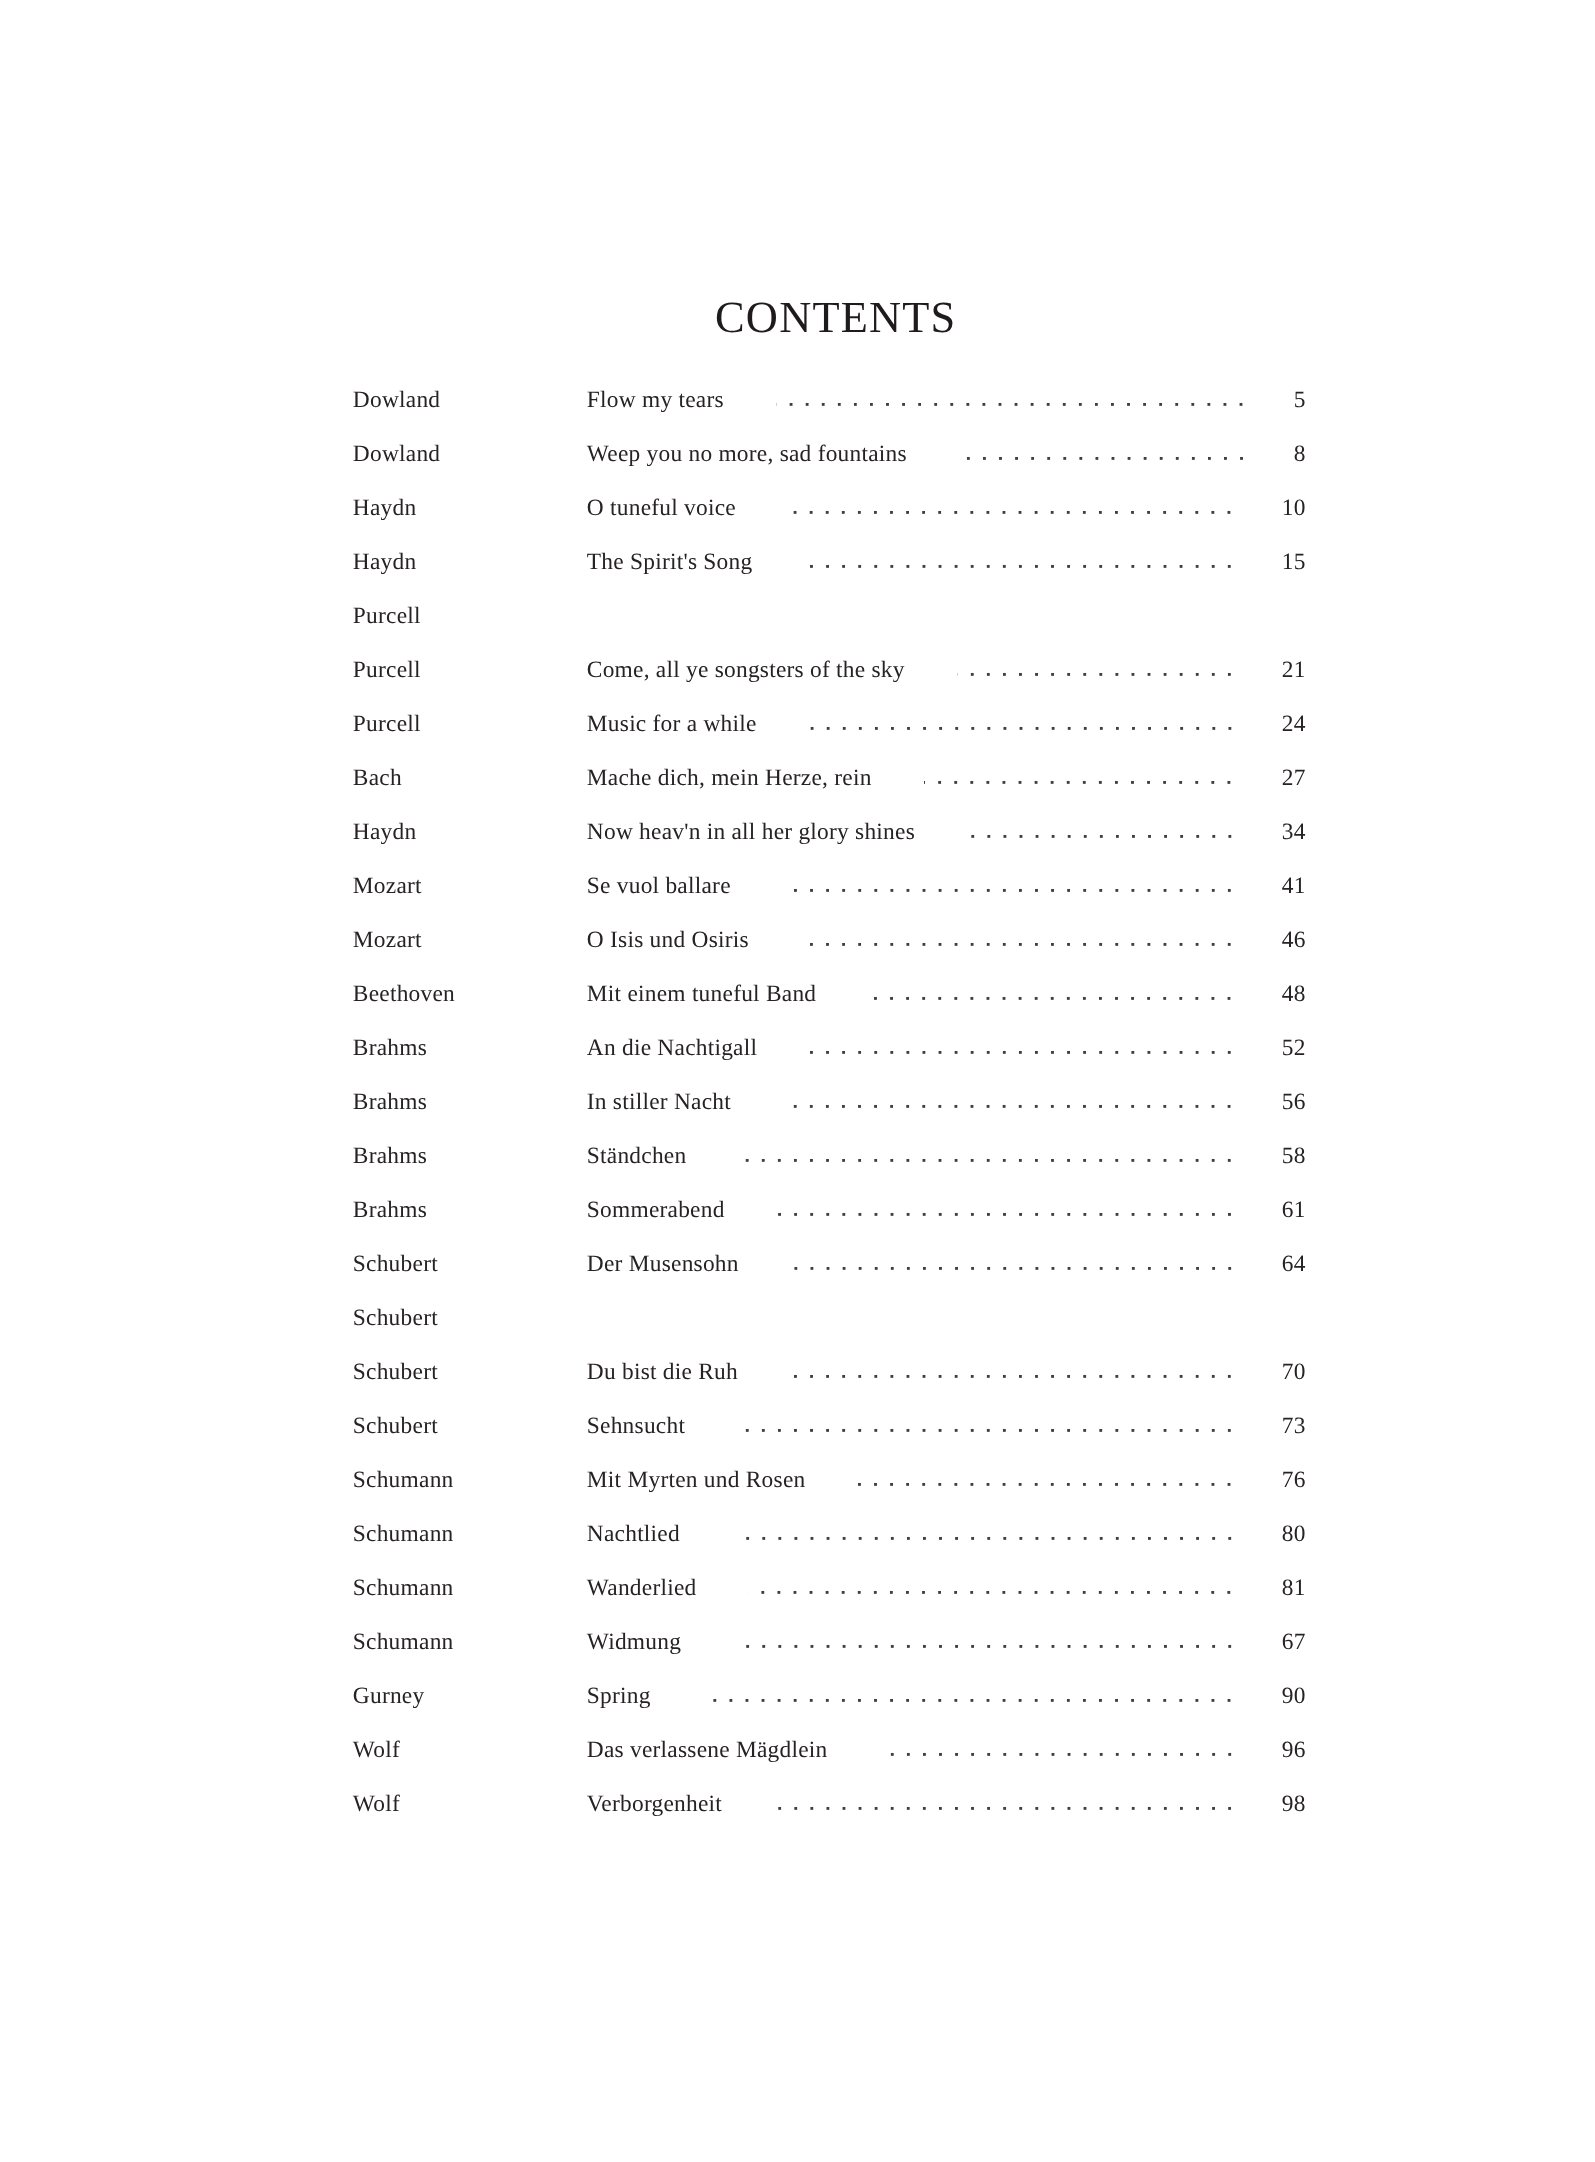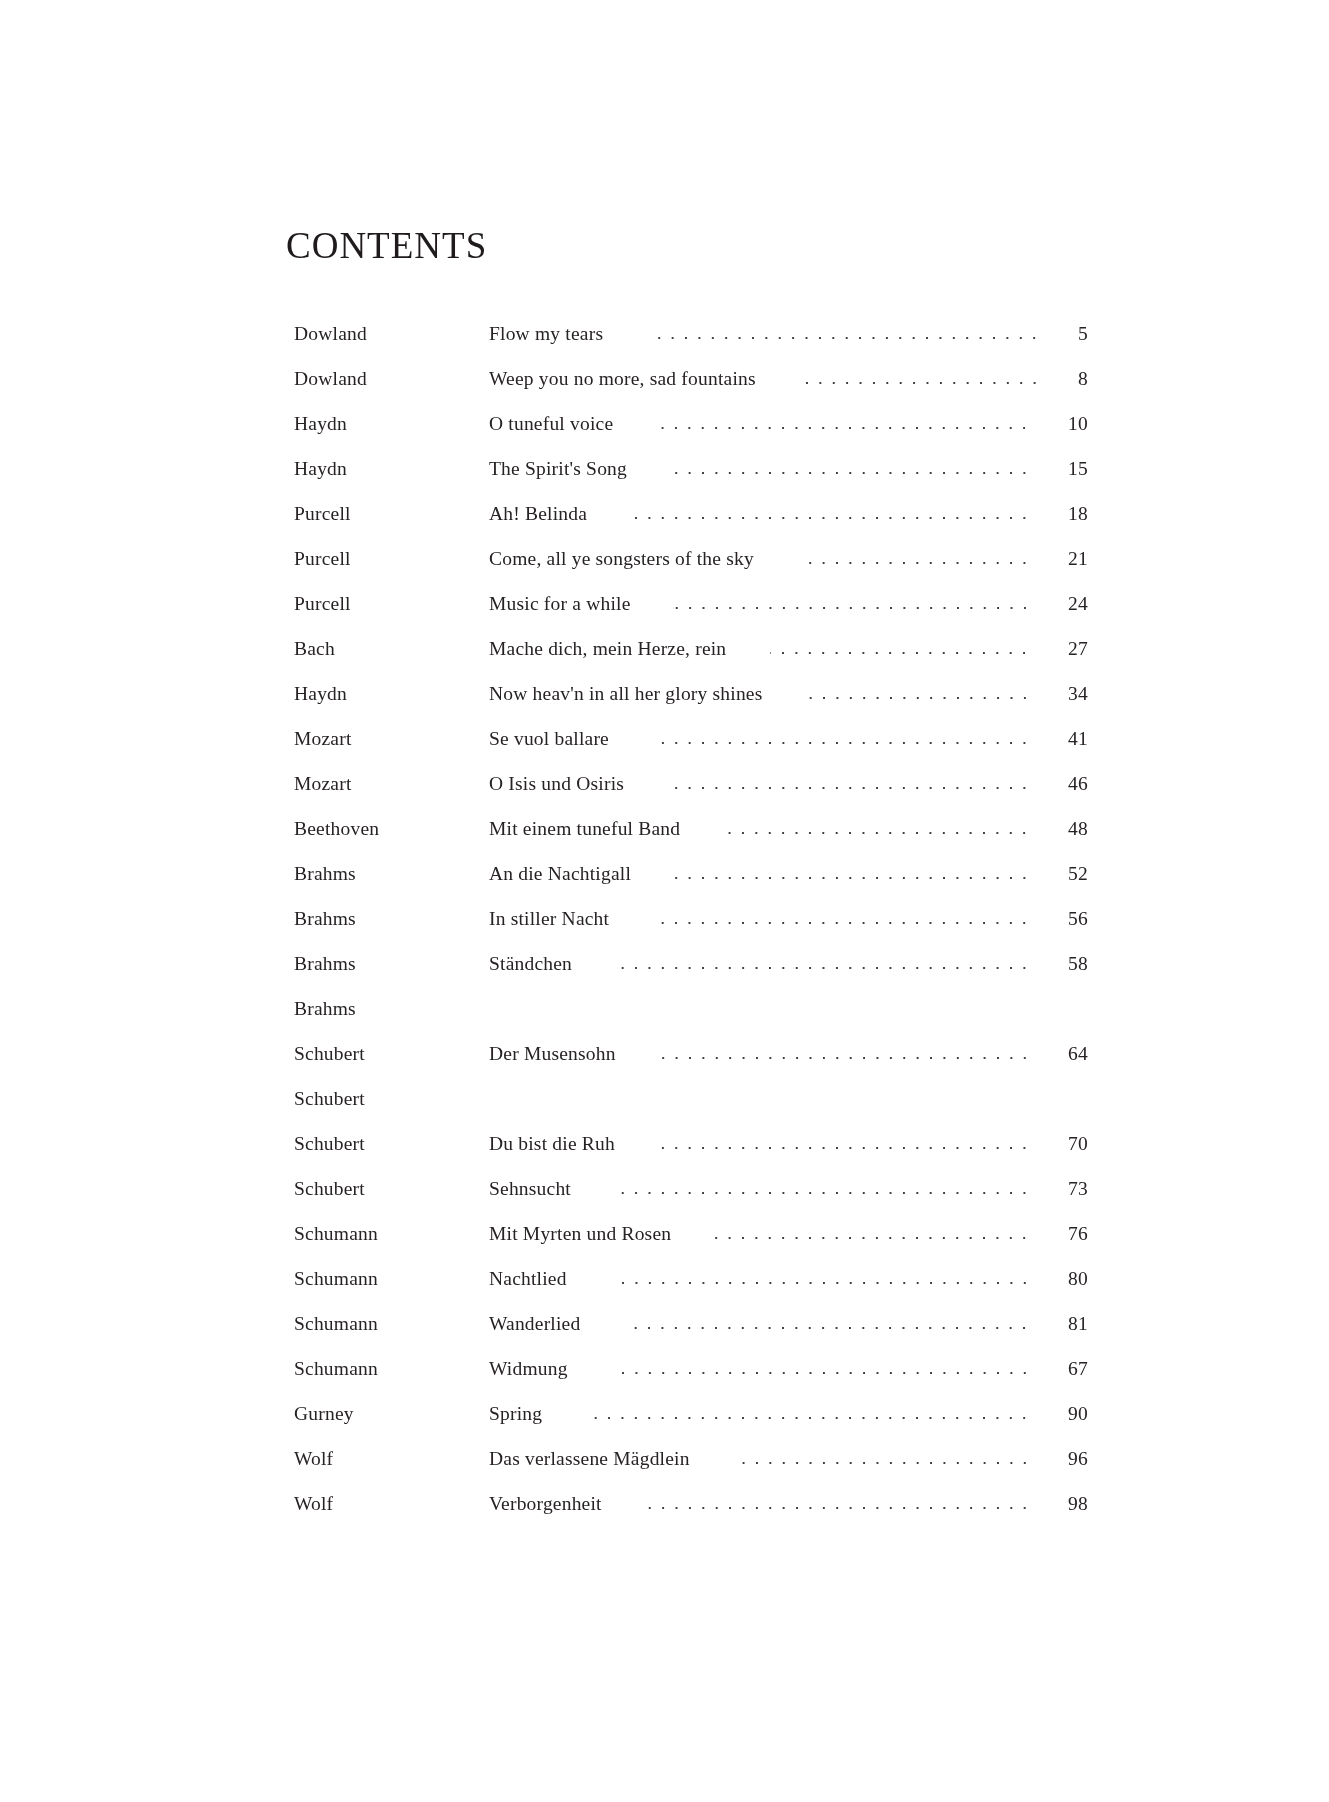--- a/index.html
+++ b/index.html
@@ -11,23 +11,24 @@
     position: relative;
     width: 1329px;
     height: 1802px;
     background: #ffffff;
     font-family: "Liberation Serif", "DejaVu Serif", serif;
     color: #272223;
     overflow: hidden;
   }
   .title-wrap {
     position: absolute;
-    top: 224px;
+    top: 244px;
     left: 267px;
     width: 821px;
+    text-align: center;
   }
   .page-title {
     position: relative;
     left: 19px;
     display: inline-block;
     font-size: 37px;
     line-height: 44px;
     font-weight: 400;
     letter-spacing: 1px;
     color: #1f1a1b;
@@ -112,25 +113,20 @@
       <div class="row">
         <span class="composer">Haydn</span>
         <span class="titlecell">
           <span class="song">The Spirit's Song</span>
           <span class="leader"></span>
           <span class="pagenum">15</span>
         </span>
       </div>
       <div class="row">
         <span class="composer">Purcell</span>
-        <span class="titlecell">
-          <span class="song">Ah! Belinda</span>
-          <span class="leader"></span>
-          <span class="pagenum">18</span>
-        </span>
       </div>
       <div class="row">
         <span class="composer">Purcell</span>
         <span class="titlecell">
           <span class="song">Come, all ye songsters of the sky</span>
           <span class="leader"></span>
           <span class="pagenum">21</span>
         </span>
       </div>
       <div class="row">
@@ -200,20 +196,25 @@
       <div class="row">
         <span class="composer">Brahms</span>
         <span class="titlecell">
           <span class="song">Ständchen</span>
           <span class="leader"></span>
           <span class="pagenum">58</span>
         </span>
       </div>
       <div class="row">
         <span class="composer">Brahms</span>
+        <span class="titlecell">
+          <span class="song">Sommerabend</span>
+          <span class="leader"></span>
+          <span class="pagenum">61</span>
+        </span>
       </div>
       <div class="row">
         <span class="composer">Schubert</span>
         <span class="titlecell">
           <span class="song">Der Musensohn</span>
           <span class="leader"></span>
           <span class="pagenum">64</span>
         </span>
       </div>
       <div class="row">

